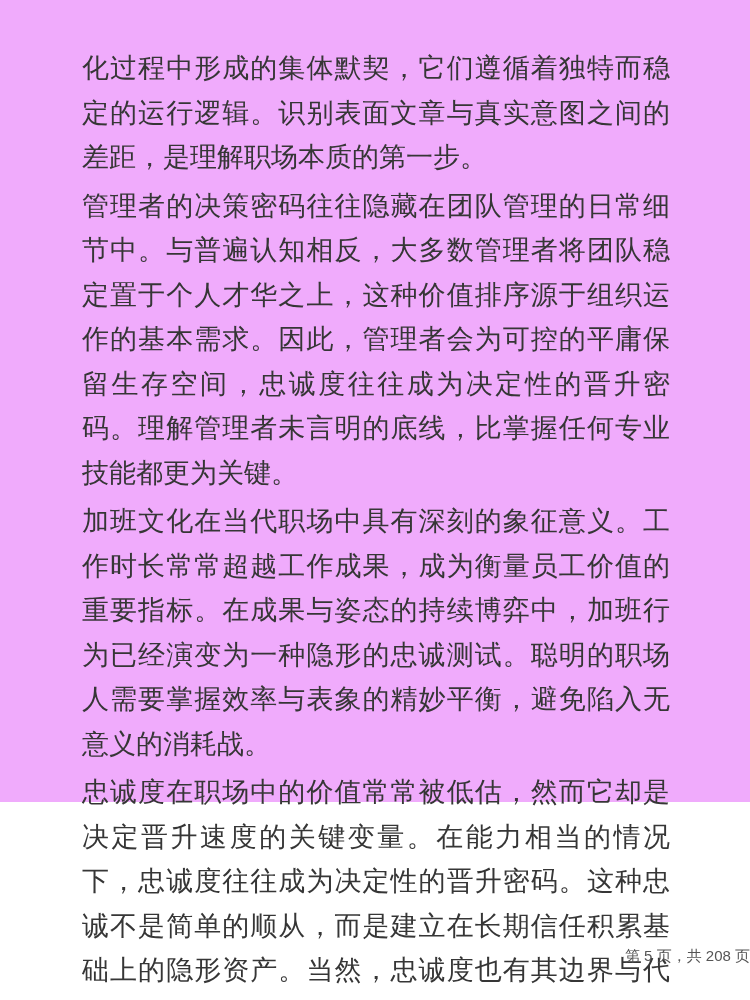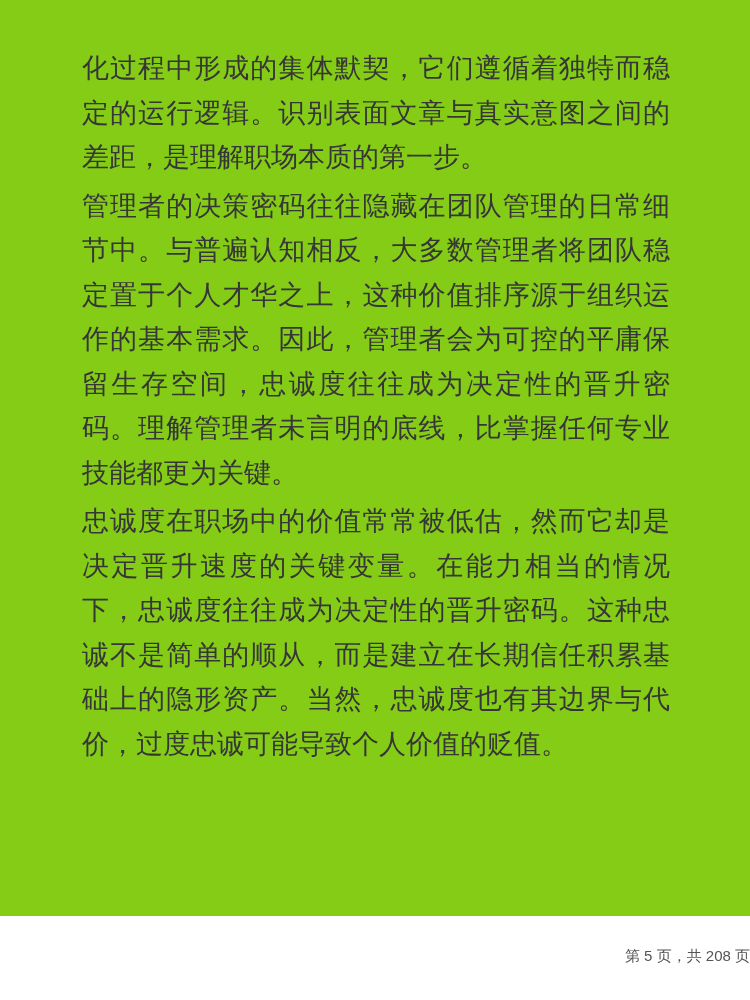--- a/index.html
+++ b/index.html
@@ -10,22 +10,22 @@
     width: 750px;
     height: 1000px;
     background: #ffffff;
     overflow: hidden;
     position: relative;
     font-family: "Liberation Sans", "DejaVu Sans", sans-serif;
   }
   .page {
     position: relative;
     width: 750px;
-    height: 916px;
-    background: #84cc16;
+    height: 802px;
+    background: #f0abfc;
   }
   .content {
     position: absolute;
     top: 0;
     left: 82px;
     width: 588px;
     padding-top: 46px;
     color: #363636;
     font-size: 27px;
     line-height: 44.5px;
@@ -49,18 +49,19 @@
     line-height: 20px;
   }
 </style>
 </head>
 <body>
 
 <div class="page">
   <div class="content">
     <p>化过程中形成的集体默契，它们遵循着独特而稳定的运行逻辑。识别表面文章与真实意图之间的差距，是理解职场本质的第一步。</p>
     <p>管理者的决策密码往往隐藏在团队管理的日常细节中。与普遍认知相反，大多数管理者将团队稳定置于个人才华之上，这种价值排序源于组织运作的基本需求。因此，管理者会为可控的平庸保留生存空间，忠诚度往往成为决定性的晋升密码。理解管理者未言明的底线，比掌握任何专业技能都更为关键。</p>
+    <p>加班文化在当代职场中具有深刻的象征意义。工作时长常常超越工作成果，成为衡量员工价值的重要指标。在成果与姿态的持续博弈中，加班行为已经演变为一种隐形的忠诚测试。聪明的职场人需要掌握效率与表象的精妙平衡，避免陷入无意义的消耗战。</p>
     <p>忠诚度在职场中的价值常常被低估，然而它却是决定晋升速度的关键变量。在能力相当的情况下，忠诚度往往成为决定性的晋升密码。这种忠诚不是简单的顺从，而是建立在长期信任积累基础上的隐形资产。当然，忠诚度也有其边界与代价，过度忠诚可能导致个人价值的贬值。</p>
   </div>
   <div class="footer">
     <span>第 5 页，共 208 页</span>
   </div>
 </div>
 
 </body></html>

